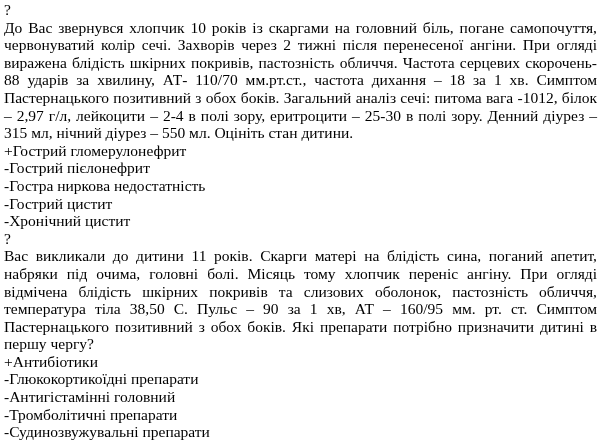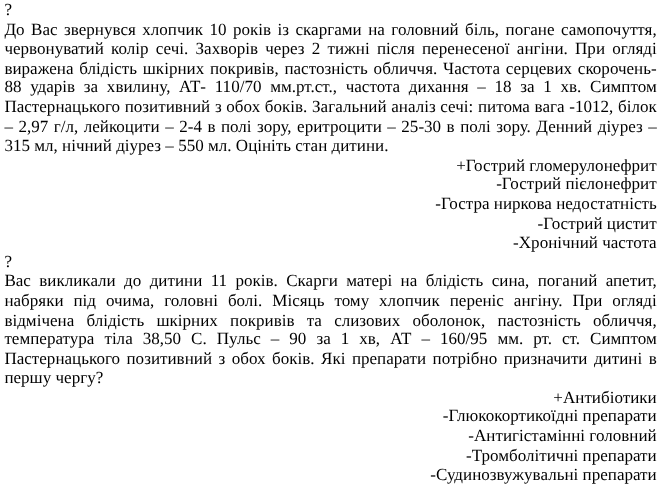--- a/index.html
+++ b/index.html
@@ -26,42 +26,42 @@
     margin: 0;
     text-align: left;
   }
   .q-text {
     margin: 0;
     text-align: justify;
     text-justify: inter-word;
   }
   .answer-line {
     margin: 0;
-    text-align: right;
+    text-align: left;
     white-space: nowrap;
   }
   .answer-line .marker,
   .answer-line .label {
     display: inline;
   }
 </style>
 </head>
 <body>
 
 <div class="doc">
 
   <div>
     <p class="q-marker">?</p>
     <p class="q-text">До Вас звернувся хлопчик 10 років із скаргами на головний біль, погане самопочуття, червонуватий колір сечі. Захворів через 2 тижні після перенесеної ангіни. При огляді виражена блідість шкірних покривів, пастозність обличчя. Частота серцевих скорочень- 88 ударів за хвилину, АТ- 110/70 мм.рт.ст., частота дихання – 18 за 1 хв. Симптом Пастернацького позитивний з обох боків.  Загальний аналіз сечі: питома вага -1012, білок – 2,97  г/л, лейкоцити – 2-4 в полі зору, еритроцити – 25-30  в полі зору. Денний діурез – 315 мл, нічний діурез – 550 мл. Оцініть стан дитини.</p>
 
     <p class="answer-line"><span class="marker">+</span><span class="label">Гострий гломерулонефрит</span></p>
     <p class="answer-line"><span class="marker">-</span><span class="label">Гострий пієлонефрит</span></p>
     <p class="answer-line"><span class="marker">-</span><span class="label">Гостра ниркова недостатність</span></p>
     <p class="answer-line"><span class="marker">-</span><span class="label">Гострий цистит</span></p>
-    <p class="answer-line"><span class="marker">-</span><span class="label">Хронічний частота</span></p>
+    <p class="answer-line"><span class="marker">-</span><span class="label">Хронічний цистит</span></p>
   </div>
 
   <div>
     <p class="q-marker">?</p>
     <p class="q-text">Вас викликали до дитини 11 років. Скарги матері на блідість сина, поганий апетит, набряки під очима, головні болі. Місяць тому хлопчик переніс ангіну. При огляді відмічена блідість шкірних покривів та слизових оболонок, пастозність обличчя, температура тіла 38,50 С.  Пульс – 90 за 1 хв, АТ – 160/95 мм. рт. ст. Симптом Пастернацького позитивний з обох боків. Які препарати потрібно призначити дитині в першу чергу?</p>
 
     <p class="answer-line"><span class="marker">+</span><span class="label">Антибіотики</span></p>
     <p class="answer-line"><span class="marker">-</span><span class="label">Глюкокортикоїдні препарати</span></p>
     <p class="answer-line"><span class="marker">-</span><span class="label">Антигістамінні головний</span></p>
     <p class="answer-line"><span class="marker">-</span><span class="label">Тромболітичні препарати</span></p>

